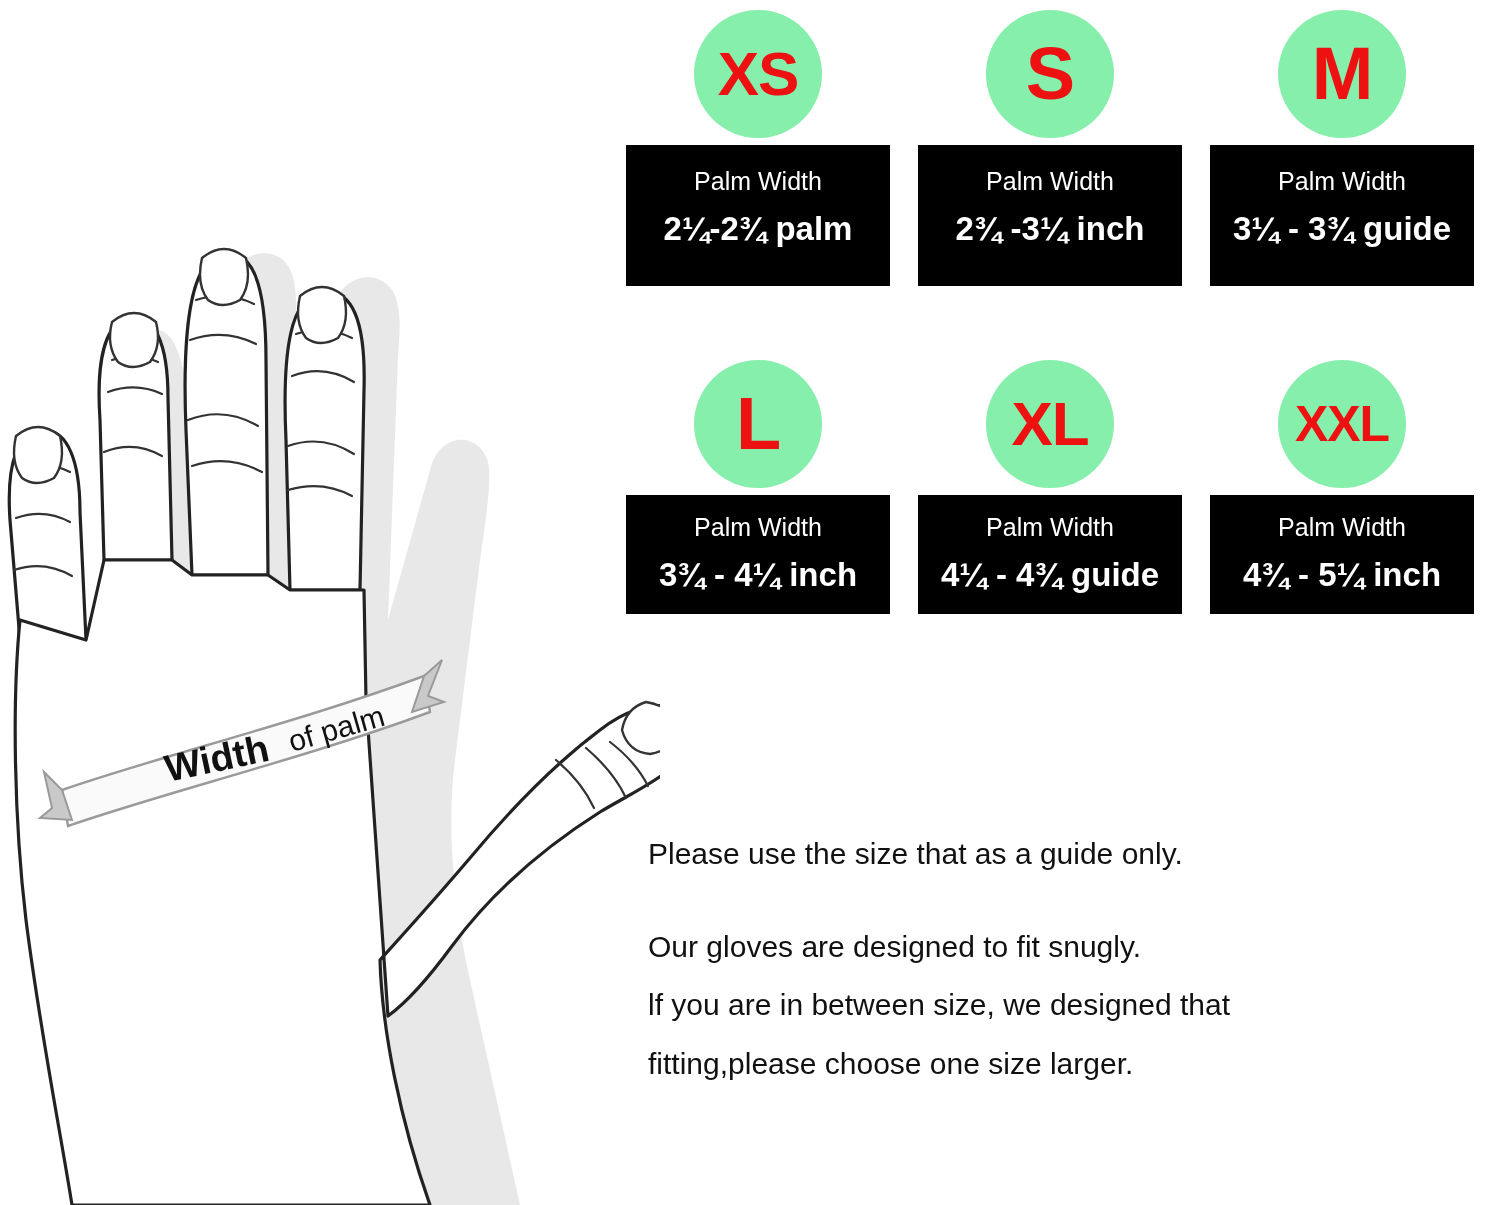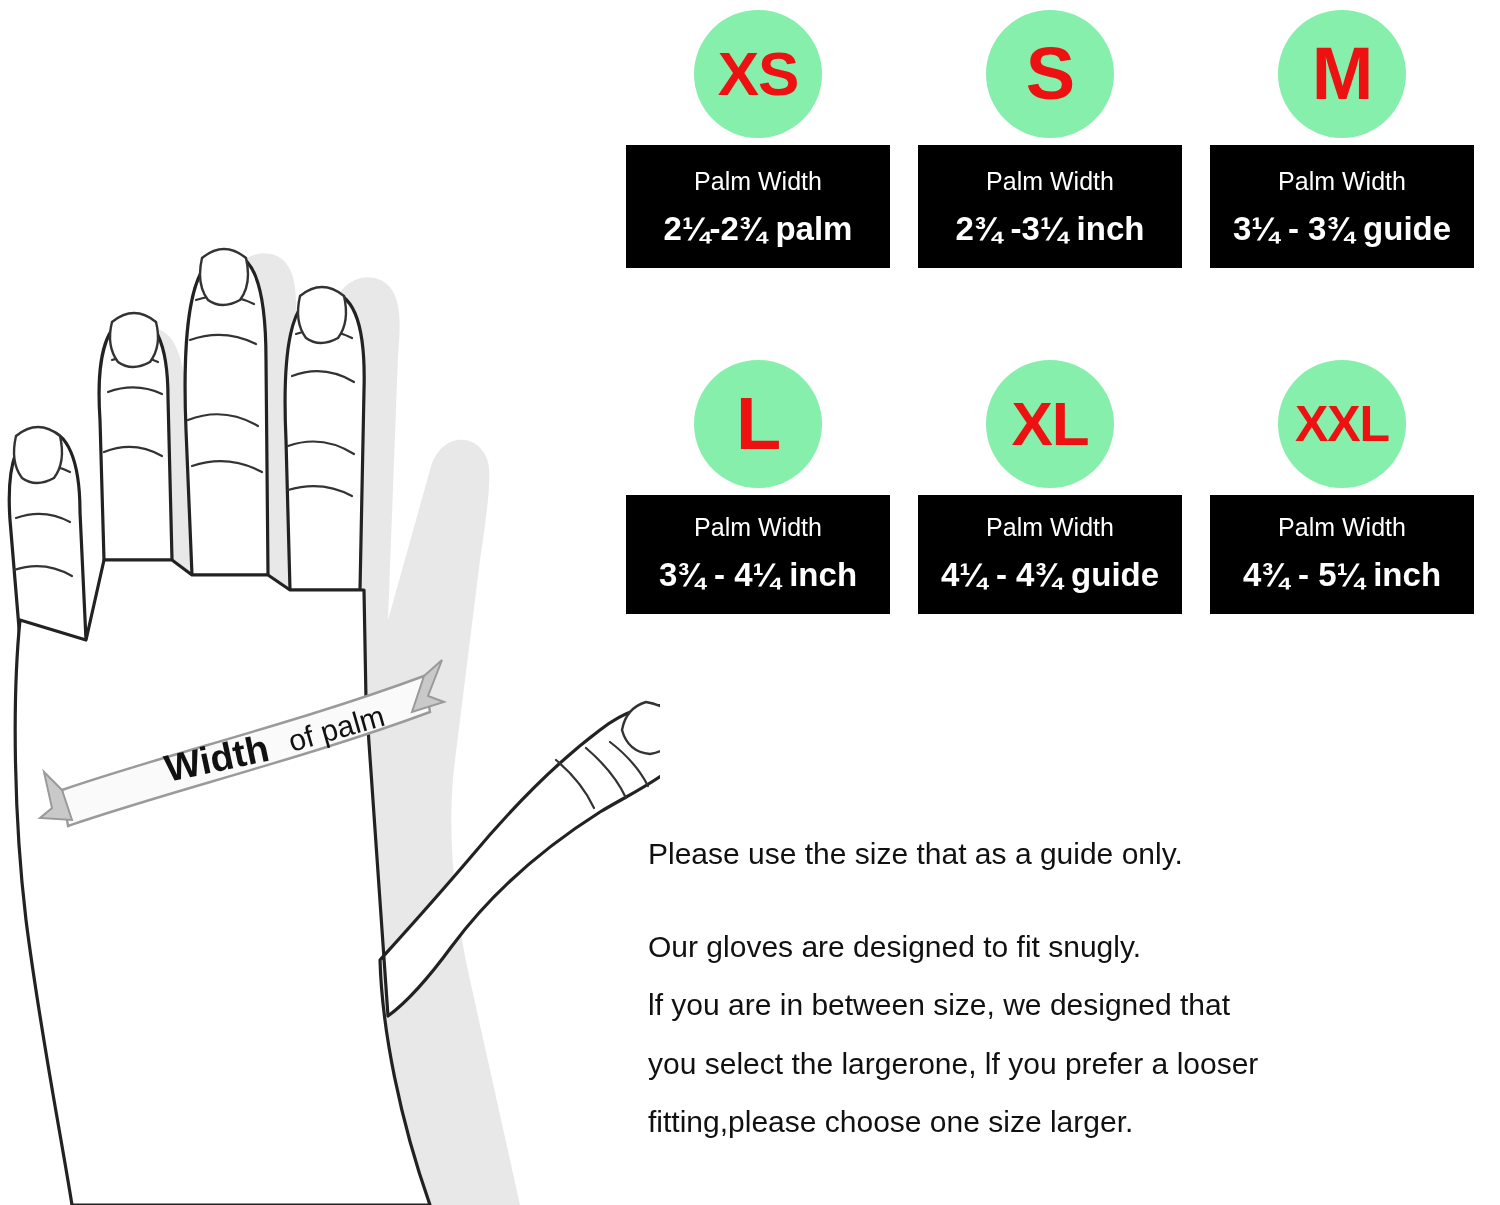--- a/index.html
+++ b/index.html
@@ -59,21 +59,21 @@
   .size-badge.len2 { font-size: 62px; }
   .size-badge.len3 { font-size: 50px; }
 
   .size-box {
     position: absolute;
     top: 135px;
     left: 6px;
     right: 6px;
     background: #000000;
     color: #ffffff;
-    padding: 22px 10px 20px 10px;
+    padding: 22px 10px 38px 10px;
     text-align: center;
     box-sizing: border-box;
   }
   .size-box .label {
     font-size: 25px;
     font-weight: normal;
     margin-bottom: 14px;
   }
   .size-box .value {
     font-size: 33px;
@@ -226,15 +226,14 @@
       <div class="value">4¾ - 5¼ inch</div>
     </div>
   </div>
 
 </div>
 
 <div id="notes">
   <p class="note-first">Please use the size that as a guide only.</p>
   <p>Our gloves are designed to fit snugly.</p>
   <p>lf you are in between size, we designed that</p>
-  <p>you select the largerone, lf you prefer a looser</p>
   <p>fitting,please choose one size larger.</p>
 </div>
 
 </body></html>

